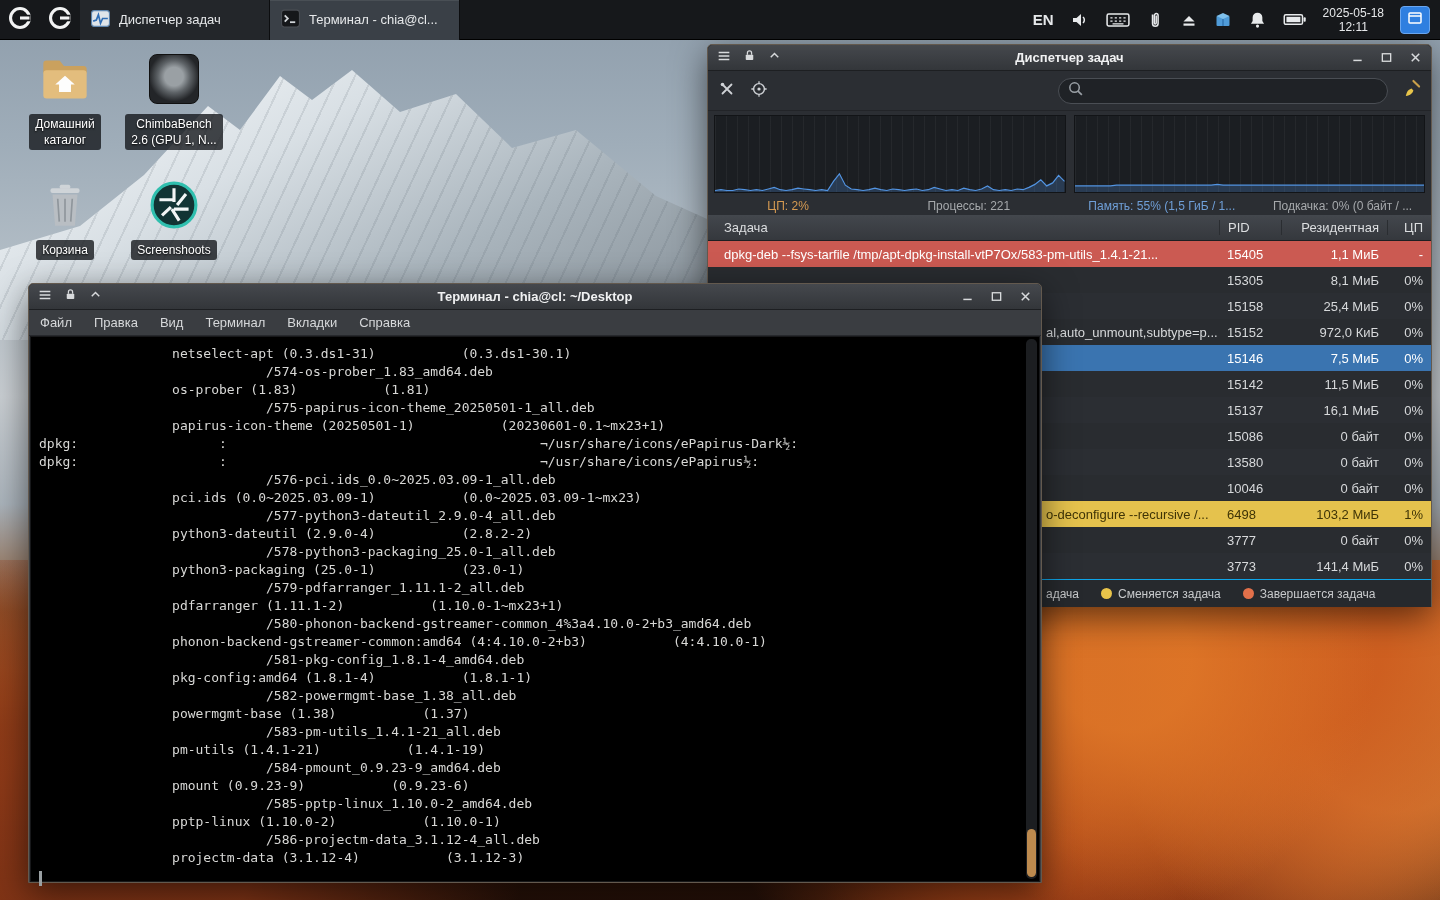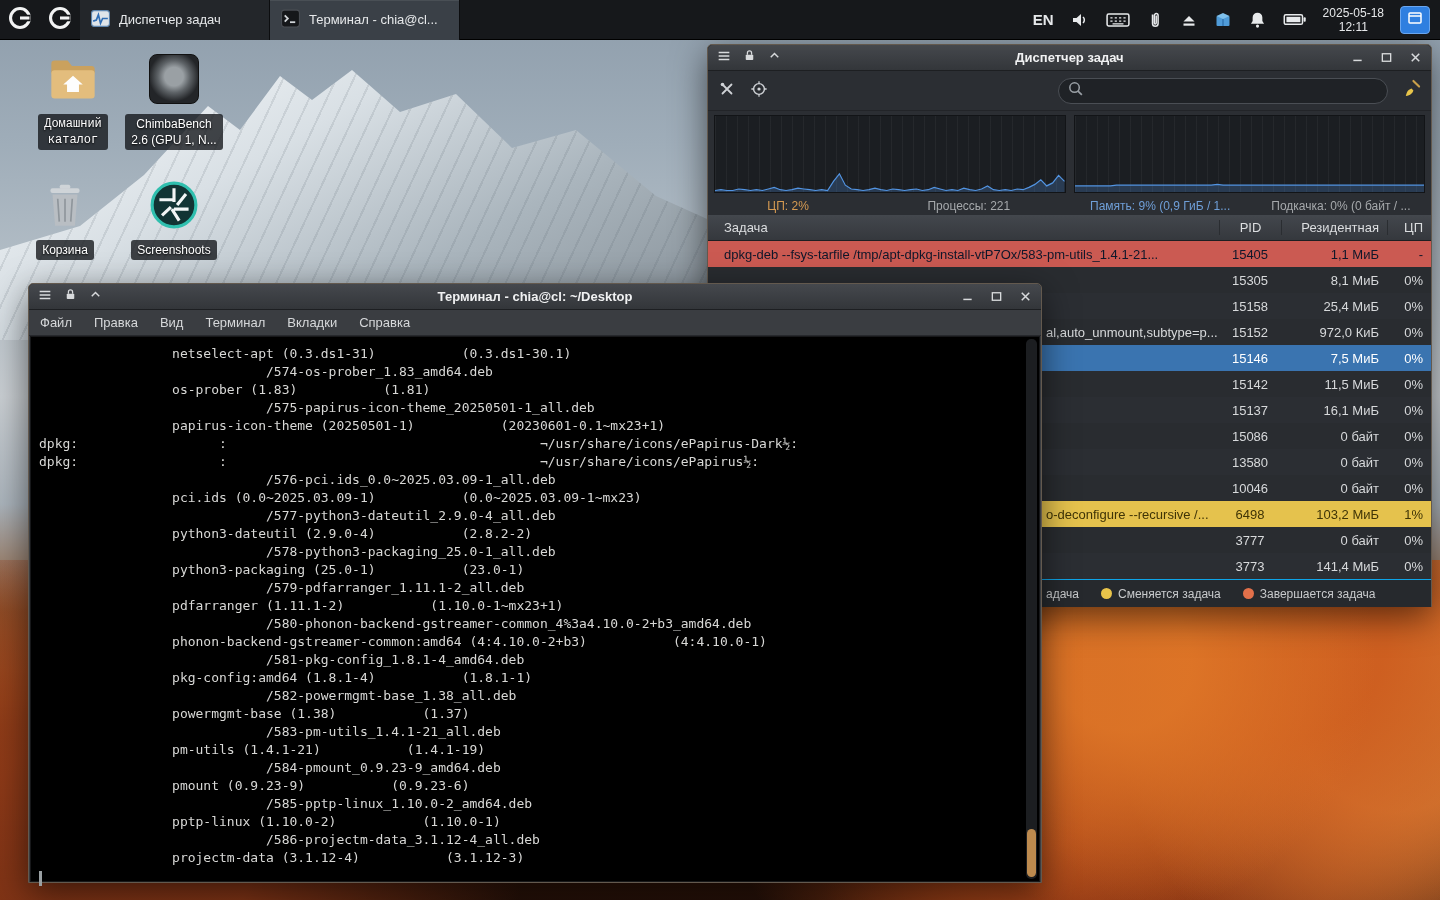--- a/index.html
+++ b/index.html
@@ -71,28 +71,28 @@
   .graph { flex:1; background:#1b1e22; border:1px solid #121417; position:relative; overflow:hidden;
     background-image:repeating-linear-gradient(90deg, rgba(255,255,255,.045) 0 1px, transparent 1px 11px); }
   .graph svg { position:absolute; inset:0; width:100%; height:100%; }
   .tm-stats { height:18px; display:flex; font-size:12px; background:#2b2e33; align-items:center; }
   .tm-stats .half { flex:1; display:flex; justify-content:space-around; white-space:nowrap; overflow:hidden; }
   .stat-cpu { color:#d79b52; } .stat-mem { color:#6f9fd8; } .stat-gray { color:#a6a9ac; }
   .tm-header { height:26px; display:flex; background:linear-gradient(#43474d,#35383d); font-size:13px;
     border-bottom:1px solid #1d1f22; align-items:center; color:#dcdee0; }
   .tm-header div, .tm-row div { padding:0 8px; white-space:nowrap; overflow:hidden; }
   .c-task { flex:1; text-align:left; }
-  .c-pid { width:62px; text-align:center; }
+  .c-pid { width:62px; text-align:left; }
   .c-mem { width:106px; text-align:right; }
   .c-cpu { width:44px; text-align:right; }
   .tm-header .c-pid,.tm-header .c-mem,.tm-header .c-cpu { border-left:1px solid #2a2d31; }
   .tm-body { height:338px; overflow:hidden; font-size:13px; }
   .tm-row { height:26px; display:flex; align-items:center; background:#2b2e33; }
   .tm-row:nth-child(even){ background:#292c30; }
-  .tm-row.red { background:#cb5a52; color:#0f172a; }
+  .tm-row.red { background:#cb5a52; color:#ffffff; }
   .tm-row.selected { background:#3a74b0; color:#fff; }
   .tm-row.yellow { background:#e5c24d; color:#3f3406; }
   .c-task.frag { padding-left:338px; }
   .c-task:not(.frag) { padding-left:16px; }
   .tm-legend { height:28px; background:#26292d; border-top:1px solid #0ea5e9; display:flex; align-items:center;
     gap:22px; font-size:12px; color:#c8cacc; padding-left:338px; white-space:nowrap; }
   .dot { display:inline-block; width:11px; height:11px; border-radius:50%; margin-right:6px; vertical-align:-1px; }
   .dot-yellow { background:#e8c44a; } .dot-orange { background:#e2704a; }
 
   
@@ -108,21 +108,21 @@
   .term-thumb { position:absolute; bottom:2px; left:1px; width:9px; height:48px; background:#bd8a4e; border-radius:5px; }
 </style>
 </head>
 <body>
 
 <div class="stage">
   <div class="wallpaper"></div>
   <div class="mountain"></div>
   <div class="forest"></div>
 
-  <div class="dicon" style="left:23px; top:52px;font-family:Liberation Mono, monospace;">
+  <div class="dicon" style="left:15px; top:52px;">
     <div class="img">
       <svg width="52" height="48" viewBox="0 0 48 44">
           <path d="M4 8a3 3 0 0 1 3-3h12l4 5h18a3 3 0 0 1 3 3v4H4z" fill="#caa15e"></path>
           <rect x="4" y="14" width="40" height="26" rx="3" fill="#e3bd7d"></rect>
           <path d="M24 19l-9 8h3.5v7h11v-7H33z" fill="#fdfdfd"></path>
         </svg>
     </div>
     <span class="cap"><span>Домашний</span><br><span>каталог</span></span>
   </div>
   <div class="dicon" style="left:124px; top:52px;">
@@ -223,21 +223,21 @@
             <polyline points="0.0,69.9 6.0,69.9 12.0,69.9 18.0,69.9 24.0,69.9 30.0,69.9 36.0,69.9 42.0,69.2 48.0,69.2 54.0,69.2 60.0,69.2 66.0,69.2 72.0,69.2 78.0,69.2 84.0,69.2 90.0,69.2 96.0,69.2 102.0,69.2 108.0,69.2 114.0,69.2 120.0,69.2 126.0,69.2 132.0,69.2 138.0,69.2 144.0,68.4 150.0,69.2 156.0,69.2 162.0,69.2 168.0,69.2 174.0,69.2 180.0,69.2 186.0,69.2 192.0,69.2 198.0,69.2 204.0,69.2 210.0,69.2 216.0,69.2 222.0,69.2 228.0,69.2 234.0,69.2 240.0,69.2 246.0,69.2 252.0,69.2 258.0,69.2 264.0,69.2 270.0,69.2 276.0,69.2 282.0,69.2 288.0,69.2 294.0,69.2 300.0,69.2 306.0,69.2 312.0,69.2 318.0,69.2 324.0,69.2 330.0,69.2 336.0,69.2 342.0,69.2 348.0,69.2 354.0,69.2" fill="none" stroke="#5294e2" stroke-width="1.2"></polyline>
           </svg>
         </div>
     </div>
     <div class="tm-stats">
       <div class="half">
         <span class="stat-cpu">ЦП: 2%</span>
         <span class="stat-gray">Процессы: 221</span>
       </div>
       <div class="half">
-        <span class="stat-mem">Память: 9% (0,9 ГиБ / 1...</span>
+        <span class="stat-mem">Память: 55% (1,5 ГиБ / 1...</span>
         <span class="stat-gray">Подкачка: 0% (0 байт / ...</span>
       </div>
     </div>
     <div class="tm-header">
       <div class="c-task">Задача</div>
       <div class="c-pid">PID</div>
       <div class="c-mem">Резидентная</div>
       <div class="c-cpu">ЦП</div>
     </div>
     <div class="tm-body">

